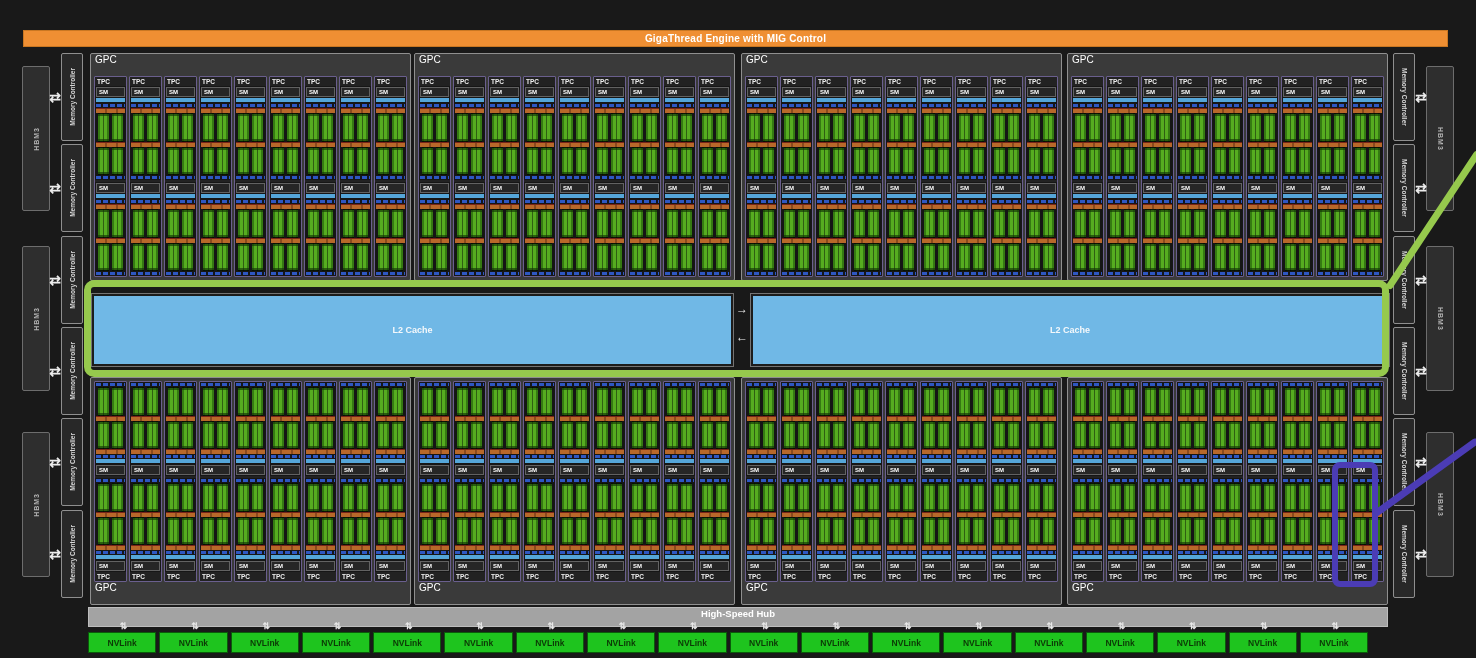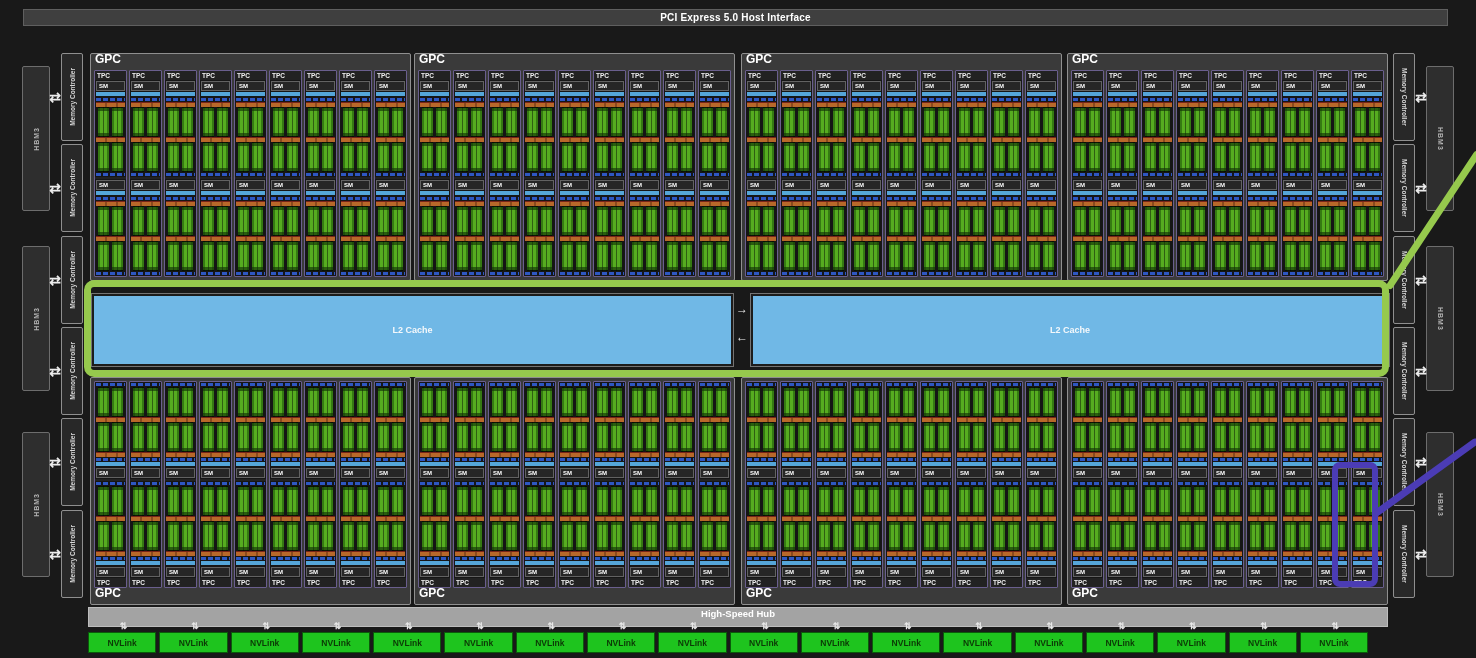--- a/index.html
+++ b/index.html
@@ -22,22 +22,22 @@
   .hbm-left span,.mc-left span{transform:rotate(180deg);}
   .mc-seg{background:#282828;border:1px solid #8f8f8f;border-radius:2px;
     display:flex;align-items:center;justify-content:center;overflow:hidden;}
   .mc-seg span{color:#d8d8d8;font-size:6.5px;font-weight:bold;white-space:nowrap;
     writing-mode:vertical-rl;}
   .mem-arrow{color:#ececec;font-size:14px;font-weight:bold;text-align:center;
     line-height:14px;text-shadow:0 0 1px #000;}
   
   .gpc{background:#3a3a3a;border:1px solid #8f8f8f;border-radius:2px;
     display:flex;flex-direction:column;}
-  .gpc-label{font-size:12px;font-weight:bold;color:#fff;line-height:11px;
-    height:16px;padding-left:4px;}
+  .gpc-label{font-size:10px;font-weight:normal;color:#fff;line-height:11px;
+    height:22px;padding-left:4px;}
   .tpc-row{flex:1;display:flex;gap:2px;padding:0 3px;}
   .gpc.top .tpc-row{padding-bottom:3px;}
   .gpc.bottom .tpc-row{padding-top:3px;}
   .tpc{flex:1;display:flex;flex-direction:column;background:#222;
     border:1px solid #6a5f8e;border-radius:1px;min-width:0;}
   .tpc-label{font-size:6.5px;font-weight:bold;color:#eee;line-height:9px;
     height:9px;padding-left:2px;}
   .sm-stack{flex:1;display:flex;flex-direction:column;gap:2px;min-height:0;}
   .sm{flex:1;display:flex;flex-direction:column;background:#161616;
     padding:0 1px;min-height:0;}
@@ -74,22 +74,22 @@
   
   .ann{z-index:60;pointer-events:none;}
   #l2-highlight{border:7px solid var(--ann-green,#96c94d);border-radius:10px;}
   #sm-highlight{border:6px solid var(--ann-indigo,#4b3cb5);border-radius:8px;}
   .ann-line{height:7px;border-radius:4px;transform-origin:0 50%;}
 </style>
 </head>
 <body>
 
 <div id="stage" style="--orange: #ef8f33; --l2-blue: #70b8e6; --core-green: #56ac20; --nv-green: #1ec41e; --hub-gray: #a3a3a3; --ann-green: #96c94d; --ann-indigo: #4b3cb5;">
-  <div id="pcie-bar" class="abs topbar" style="left:23px;top:9px;width:1425px;height:17px;">
-    <span>PCI Express 5.0 Host Interface</span>
+  <div id="giga-bar" class="abs topbar" style="left:23px;top:30px;width:1425px;height:17px;">
+    <span>GigaThread Engine with MIG Control</span>
   </div>
 
   <div id="mem-left">
       <div class="hbm-block hbm-left abs" style="left: 22px; top: 66px; width: 28px; height: 145px;">
         <span>HBM3</span>
       </div>
       <div class="hbm-block hbm-left abs" style="left: 22px; top: 246px; width: 28px; height: 145px;">
         <span>HBM3</span>
       </div>
       <div class="hbm-block hbm-left abs" style="left: 22px; top: 432px; width: 28px; height: 145px;">

